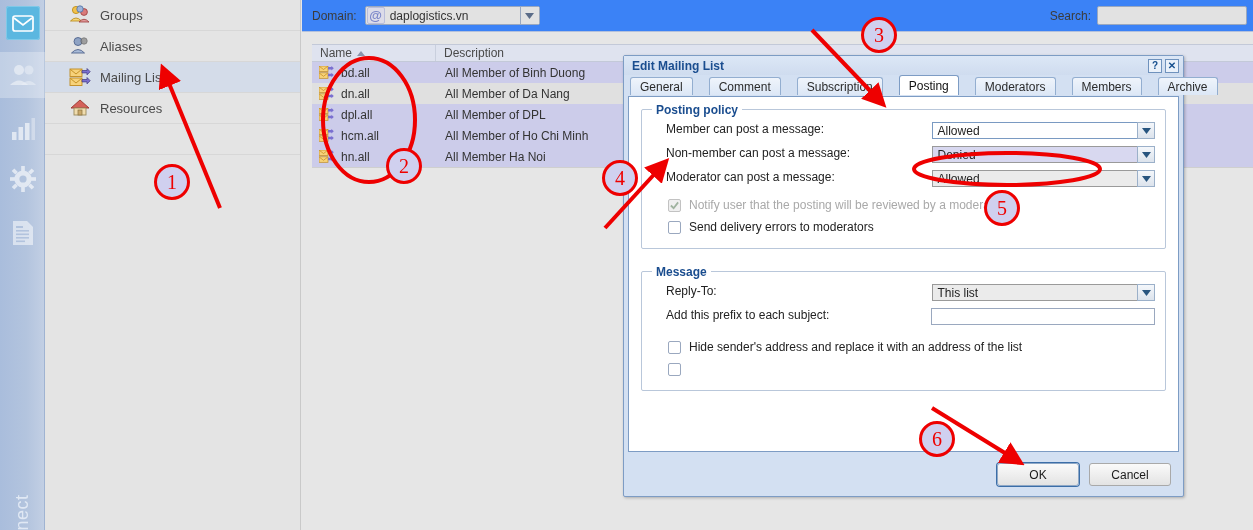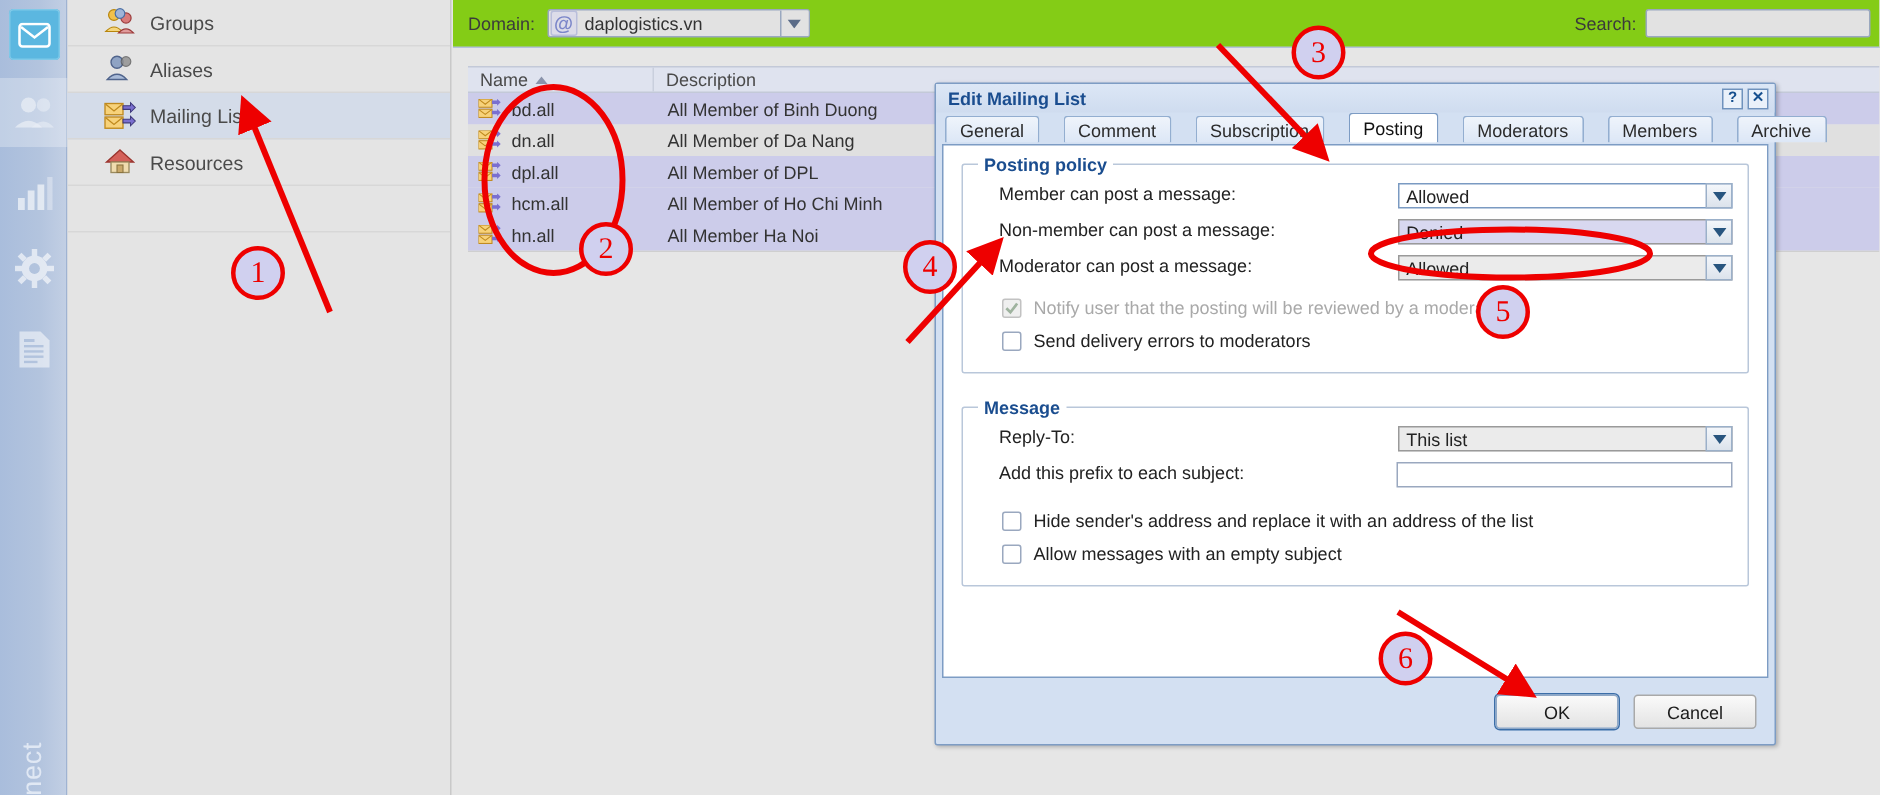--- a/index.html
+++ b/index.html
@@ -50,21 +50,21 @@
     border-bottom: 1px solid #d7d7d7;
     color: #4a4a4a; font-size: 13px;
   }
   .nav-item.sel { background: #d4dce9; }
   .nav-item .ico { width: 22px; height: 20px; position: relative; flex: 0 0 22px; }
   .nav-filler { height: 31px; border-bottom: 1px solid #d7d7d7; }
 
   
   .content { position: absolute; left: 302px; top: 0; right: 0; height: 530px; background: #e6e6e6; }
   .toolbar {
-    position: relative; height: 32px; background: #84cc16;
+    position: relative; height: 32px; background: #3b82f6;
     border-bottom: 1px solid #b4c1dc;
     display: flex; align-items: center;
   }
   .toolbar .lbl { font-size: 12px; color: #3b3b3b; margin-left: 10px; }
   .domain-box {
     position: relative; margin-left: 8px; width: 175px; height: 19px;
     background: #e2e2e2; border: 1px solid #9aa8bf; border-radius: 2px;
     display: flex; align-items: center; font-size: 12px; color: #333;
   }
   .domain-box .at {
@@ -539,21 +539,20 @@
           <input class="textin" type="text" value="" style="">
         </div>
 
         <div class="chk-row" style="margin-top:4px;">
           <span class="cbox"></span>
           <span class="ctext">Hide sender's address and replace it with an address of the list</span>
         </div>
 
         <div class="chk-row">
           <span class="cbox"></span>
-          <span class="ctext">Allow messages with an empty subject</span>
         </div>
       </div>
     </div>
 
     <div class="dlg-foot">
       <div class="pbtn default">OK</div>
       <div class="pbtn">Cancel</div>
     </div>
   </div>
 

